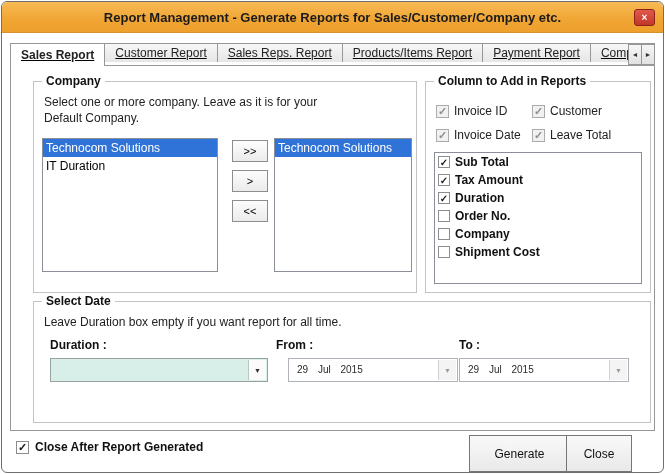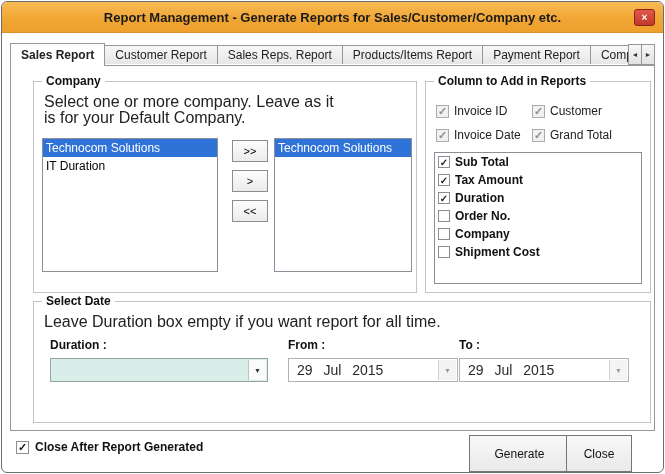--- a/index.html
+++ b/index.html
@@ -15,21 +15,21 @@
               border-bottom:1px solid #d8922d; border-radius:5px 5px 0 0; }
   .titlebar .title { display:block; text-align:center; line-height:31px;
                      font-size:13px; font-weight:bold; color:#1b1b1b; }
   .win-close { position:absolute; right:8px; top:7px; width:21px; height:17px;
                background:linear-gradient(#e2594b,#c1372a); border:1px solid #8d2318;
                border-radius:3px; color:#fff; font-size:10px; font-weight:bold;
                line-height:15px; text-align:center; cursor:pointer; }
 
   
   .tabstrip { position:absolute; top:41px; left:8px; right:8px; height:23px;
-              display:flex; align-items:center; overflow:hidden; }
+              display:flex; align-items:flex-start; overflow:hidden;text-decoration:underline; }
   .tab { flex:0 0 auto; height:19px; line-height:18px; padding:0 10px; font-size:12px;
          color:#222; background:linear-gradient(#f7f7f7,#e6e6e6);
          border:1px solid #979797; border-bottom:none; margin-right:-1px; cursor:pointer; }
   .tab.active { height:23px; line-height:22px; background:#fff; font-weight:bold;
                 position:relative; z-index:3; }
   .tab-scroll { position:absolute; right:0; top:1px; display:flex; z-index:4; background:#fff; }
   .scrollbtn { width:14px; height:21px; font-size:7px; color:#333; text-align:center;
                background:linear-gradient(#f6f6f6,#e2e2e2); border:1px solid #979797;
                cursor:pointer; display:flex; align-items:center; justify-content:center; }
   .scrollbtn + .scrollbtn { margin-left:-1px; }
@@ -38,21 +38,21 @@
              border:1px solid #979797; background:#fff; z-index:1; }
 
   
   .groupbox { position:absolute; border:1px solid #c3c3c3; background:#fff; }
   .group-title { position:absolute; top:-8px; left:8px; background:#fff; padding:0 4px;
                  font-size:12px; font-weight:bold; color:#111; white-space:nowrap; }
   .gb-company  { left:22px;  top:15px;  width:384px; height:212px; }
   .gb-columns  { left:414px; top:15px;  width:226px; height:212px; }
   .gb-date     { left:22px;  top:235px; width:618px; height:122px; }
 
-  .desc { position:absolute; font-size:16px; color:#222; line-height:16px; }
+  .desc { position:absolute; font-size:12px; color:#222; line-height:16px; }
   .gb-company .desc { left:10px; top:12px; width:300px; }
   .gb-date   .desc  { left:10px; top:12px; width:580px; }
 
   
   .listbox { position:absolute; border:1px solid #8a8f98; background:#fff; overflow:hidden; }
   .list-avail { left:8px;   top:56px; width:176px; height:134px; }
   .list-chosen{ left:240px; top:56px; width:138px; height:134px; }
   .list-item { height:18px; line-height:18px; padding-left:3px; font-size:12px;
                white-space:nowrap; cursor:default; }
   .list-item.selected { background:#2f72d8; color:#fff; }
@@ -74,35 +74,35 @@
             white-space:nowrap; }
 
   .list-checked { left:8px; top:70px; width:208px; height:132px; }
   .checked-item { display:flex; align-items:center; gap:5px; height:18px; padding-left:3px;
                   font-size:12px; font-weight:bold; color:#111; white-space:nowrap; }
   .checked-item .cb { width:12px; height:12px; flex-basis:12px; font-size:10px; }
 
   
   .field-label { position:absolute; font-size:12px; font-weight:bold; color:#111; }
   .lbl-duration { left:16px;  top:36px; }
-  .lbl-from     { left:254px; top:36px; }
+  .lbl-from     { left:242px; top:36px; }
   .lbl-to       { left:425px; top:36px; }
 
   .combo { position:absolute; left:16px; top:56px; width:218px; height:24px;
            background:#d8efe9; border:1px solid #96a39e; cursor:pointer; }
   .combo .value { display:block; line-height:22px; padding-left:6px; font-size:12px; }
   .combo .arrow-zone { position:absolute; right:1px; top:1px; bottom:1px; width:18px;
             background:#fbfbfb; border-left:1px solid #b9c6c0;
             display:flex; align-items:center; justify-content:center;
             font-size:7px; color:#333; }
 
   .datepicker { position:absolute; top:56px; width:170px; height:24px; background:#fff;
                 border:1px solid #aeb3b9; }
   .dp-from { left:254px; } .dp-to { left:425px; }
-  .datepicker .value { display:block; line-height:22px; padding-left:8px; font-size:14px;
+  .datepicker .value { display:block; line-height:22px; padding-left:8px; font-size:10px;
                        color:#2a2a2a; word-spacing:7px; }
   .datepicker .arrow-zone { position:absolute; right:1px; top:1px; bottom:1px; width:18px;
             background:#f4f4f4; border-left:1px solid #d2d2d2;
             display:flex; align-items:center; justify-content:center;
             font-size:7px; color:#9a9a9a; }
 
   
   .footer-check { position:absolute; left:14px; top:438px; display:flex; align-items:center;
                   gap:6px; font-size:12px; font-weight:bold; color:#111; cursor:pointer; }
   .push-btn { position:absolute; top:433px; height:37px; font-size:12px; color:#111;
@@ -179,21 +179,21 @@
         <div class="cb-row">
           <span class="cb disabled">
               <span>✓</span>
             </span>
           <span>Invoice Date</span>
         </div>
         <div class="cb-row">
           <span class="cb disabled">
               <span>✓</span>
             </span>
-          <span>Grand Total</span>
+          <span>Leave Total</span>
         </div>
       </div>
 
       <div class="listbox list-checked">
         <div class="checked-item">
           <span class="cb">
               <span>✓</span>
             </span>
           <span>Sub Total</span>
         </div>

